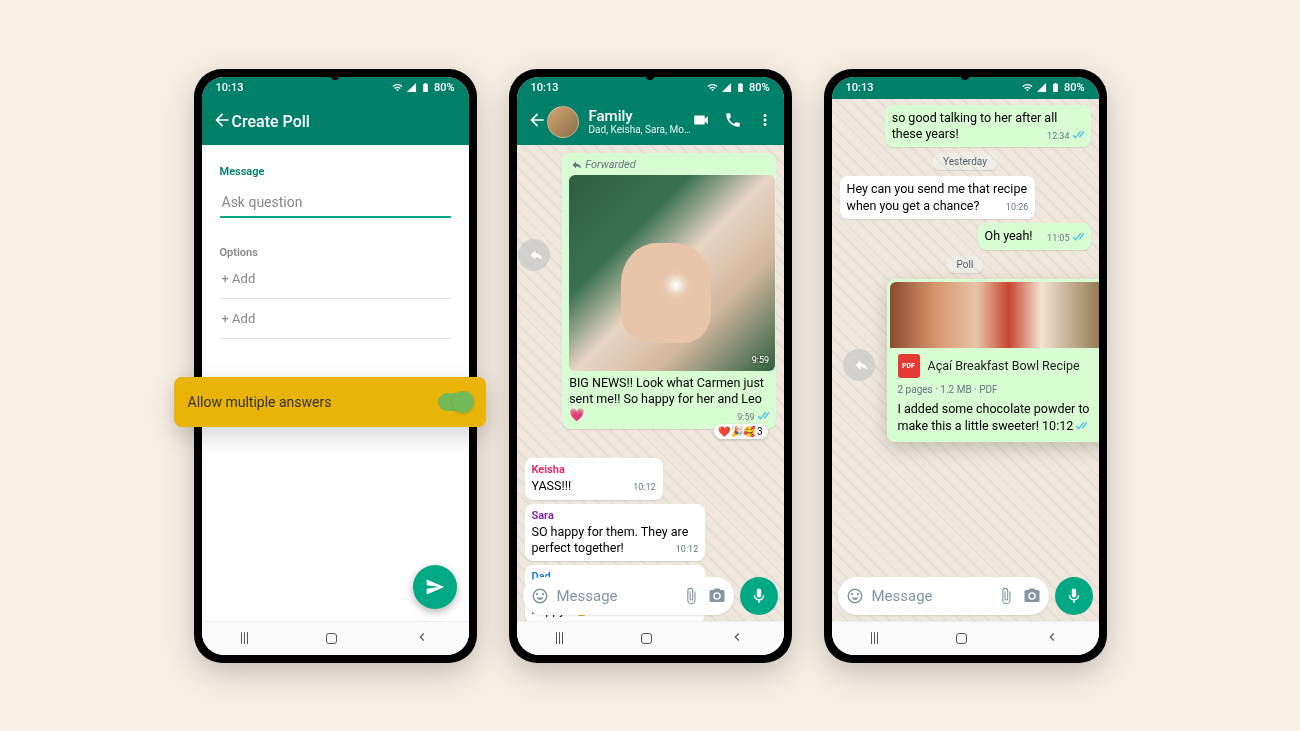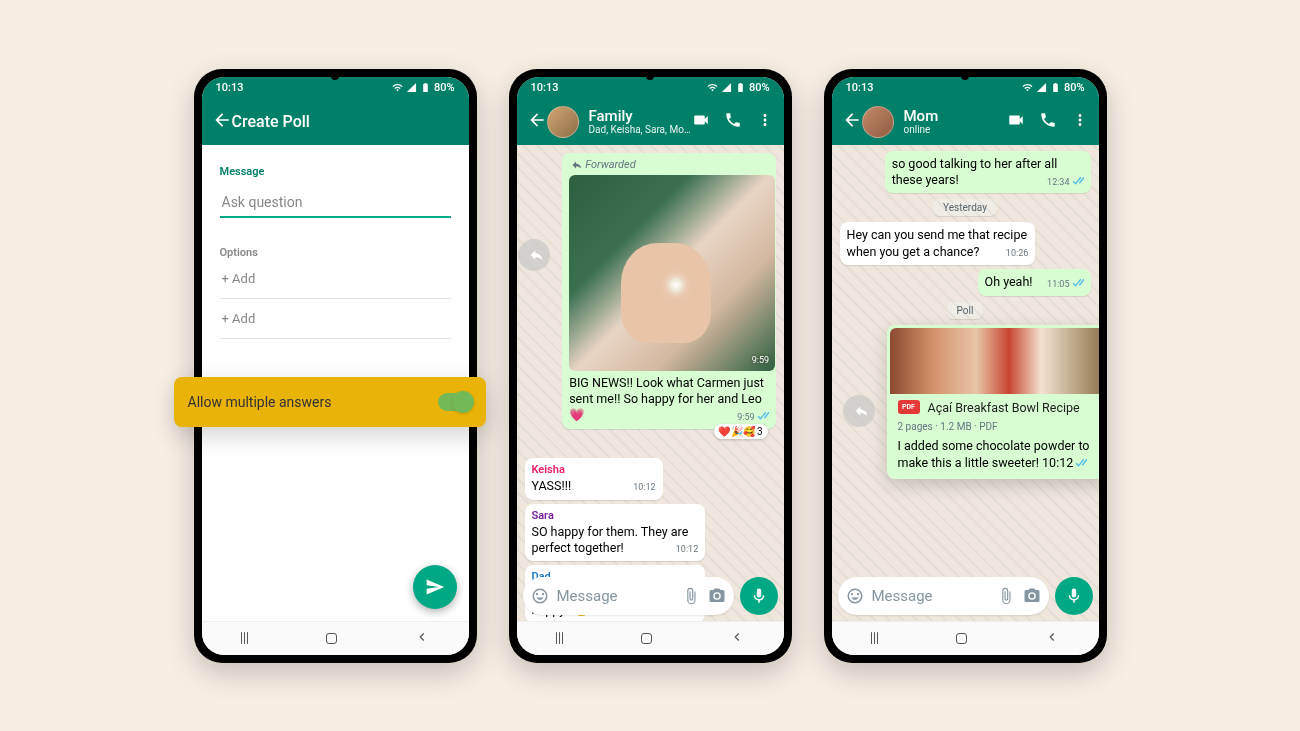--- a/index.html
+++ b/index.html
@@ -72,21 +72,21 @@
   .sender.sara{color:#7b1fa2;}
   .sender.dad{color:#1976d2;}
   .fwd-btn{position:absolute;left:-44px;top:86px;width:32px;height:32px;border-radius:50%;background:rgba(200,200,200,.7);display:flex;align-items:center;justify-content:center;}
   .fwd-btn svg{width:16px;height:16px;fill:#fff;}
   .reactions{position:absolute;right:8px;bottom:-10px;background:#fff;border-radius:10px;padding:1px 5px;font-size:10px;box-shadow:0 1px 3px rgba(0,0,0,.2);display:flex;align-items:center;gap:1px;}
   .date-chip{background:#f0ecE6;color:#54656f;font-size:10px;padding:3px 10px;border-radius:6px;margin:6px auto;width:fit-content;box-shadow:0 1px 1px rgba(0,0,0,.1);}
   
   .pdf-card{width:222px;background:var(--bubble-out);border-radius:8px;overflow:visible;padding:3px;box-shadow:0 6px 18px rgba(0,0,0,.18);position:relative;margin-left:auto;margin-right:-18px;}
   .pdf-img{height:66px;background:linear-gradient(90deg,#8b4a2f 0%,#d4926a 20%,#e8c5a8 40%,#c84530 55%,#f2e2d0 70%,#8b6f47 100%);border-radius:6px 6px 0 0;position:relative;overflow:hidden;}
   .pdf-row{display:flex;align-items:center;gap:8px;padding:6px 8px;}
-  .pdf-ico{width:22px;height:14px;background:#e53935;border-radius:3px;display:flex;align-items:center;justify-content:center;color:#fff;font-size:7px;font-weight:700;}
+  .pdf-ico{width:22px;height:24px;background:#e53935;border-radius:3px;display:flex;align-items:center;justify-content:center;color:#fff;font-size:7px;font-weight:700;}
   .pdf-title{font-size:12.5px;color:#222;}
   .pdf-meta{font-size:10px;color:var(--text-dim);padding:0 8px 4px;}
   .pdf-caption{font-size:12.5px;padding:2px 8px 4px;line-height:1.35;}
   
   .input-bar{position:absolute;left:6px;right:6px;bottom:6px;display:flex;align-items:center;gap:6px;}
   .input-field{flex:1;background:#fff;border-radius:22px;height:38px;display:flex;align-items:center;padding:0 8px;box-shadow:0 1px 2px rgba(0,0,0,.1);gap:8px;}
   .input-field svg{width:18px;height:18px;fill:#8696a0;}
   .input-field .ph{color:#8696a0;font-size:15px;flex:1;}
   .mic-btn{width:38px;height:38px;border-radius:50%;background:var(--teal-light);display:flex;align-items:center;justify-content:center;}
   .mic-btn svg{width:18px;height:18px;fill:#fff;}
@@ -286,43 +286,20 @@
           </svg>
         <svg viewBox="0 0 24 24">
             <path d="M2 22h20V2L2 22z"></path>
           </svg>
         <svg viewBox="0 0 24 24">
             <path d="M15.67 4H14V2h-4v2H8.33C7.6 4 7 4.6 7 5.33v15.33C7 21.4 7.6 22 8.33 22h7.33c.74 0 1.34-.6 1.34-1.33V5.33C17 4.6 16.4 4 15.67 4z"></path>
           </svg>
         <span>80%</span>
       </div>
     </div>
-    <div class="app-bar">
-      <span class="back"><svg viewBox="0 0 24 24">
-            <path d="M20 11H7.83l5.59-5.59L12 4l-8 8 8 8 1.41-1.41L7.83 13H20v-2z"></path>
-          </svg></span>
-      <div class="chat-header">
-        <div class="avatar single"></div>
-        <div class="chat-title-wrap">
-          <div class="chat-title">Mom</div>
-          <div class="chat-sub">online</div>
-        </div>
-      </div>
-      <div class="hdr-actions">
-        <span><svg viewBox="0 0 24 24">
-              <path d="M17 10.5V7c0-.55-.45-1-1-1H4c-.55 0-1 .45-1 1v10c0 .55.45 1 1 1h12c.55 0 1-.45 1-1v-3.5l4 4v-11l-4 4z"></path>
-            </svg></span>
-        <span><svg viewBox="0 0 24 24">
-              <path d="M6.62 10.79a15.053 15.053 0 006.59 6.59l2.2-2.2a1 1 0 011.02-.24c1.12.37 2.33.57 3.57.57.55 0 1 .45 1 1V20c0 .55-.45 1-1 1C10.61 21 3 13.39 3 4c0-.55.45-1 1-1h3.49c.55 0 1 .45 1 1 0 1.25.2 2.45.57 3.57.11.35.03.74-.25 1.02l-2.19 2.2z"></path>
-            </svg></span>
-        <span><svg viewBox="0 0 24 24">
-              <path d="M12 8c1.1 0 2-.9 2-2s-.9-2-2-2-2 .9-2 2 .9 2 2 2zm0 2c-1.1 0-2 .9-2 2s.9 2 2 2 2-.9 2-2-.9-2-2-2zm0 6c-1.1 0-2 .9-2 2s.9 2 2 2 2-.9 2-2-.9-2-2-2z"></path>
-            </svg></span>
-      </div>
-    </div>
     <div class="body chat-body" style="overflow:visible;">
       <div class="chat-bg-pattern"></div>
       <div class="msg out clearfix" style="max-width:82%;margin-top:0;">
         <span>so good talking to her after all these years!</span>
         <span class="time"><span>12:34</span><span class="ticks"><svg viewBox="0 0 16 11">
                 <path fill="#53bdeb" d="M11.07.65l-6.2 7.7L2.2 5.7.8 7.1l4.07 4 7.6-9.4zM15.3.65L9.1 8.35l1.4 1.4L16.7 2.1z"></path>
               </svg></span></span>
       </div>
       <div class="date-chip">Yesterday</div>
       <div class="msg in clearfix" style="max-width:78%;">

